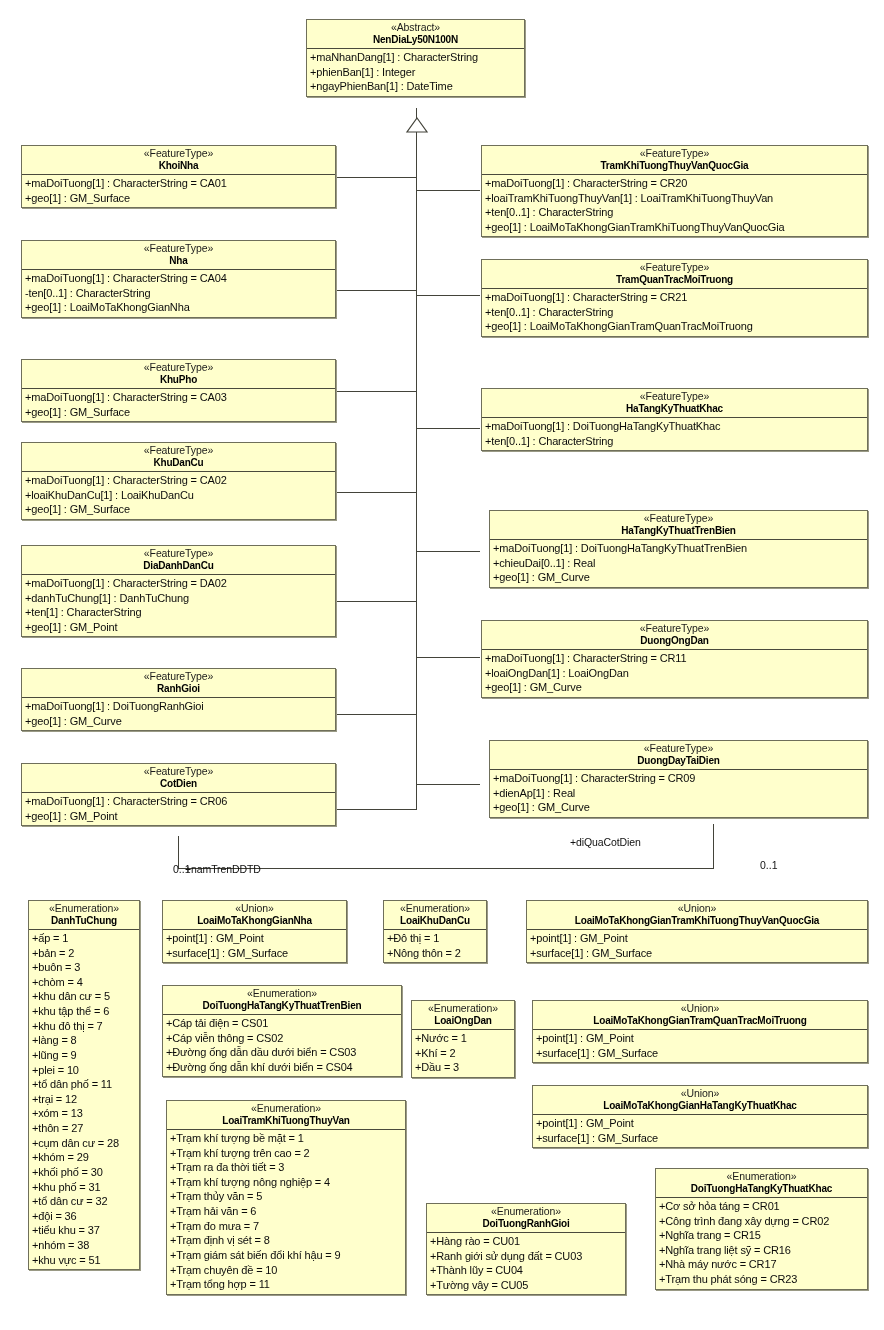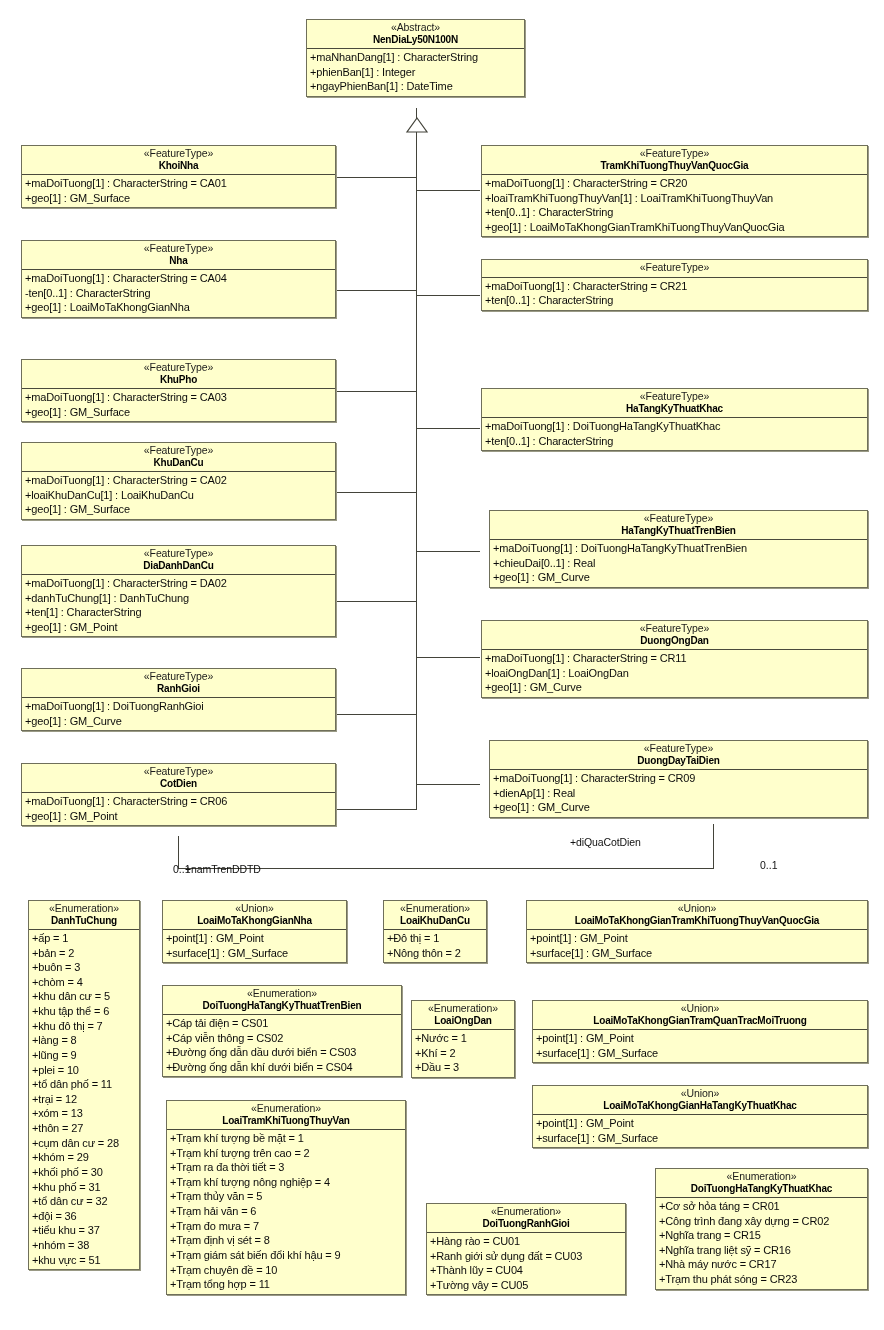--- a/index.html
+++ b/index.html
@@ -213,24 +213,26 @@
       <div class="attr">+maDoiTuong[1] : CharacterString = CR20</div>
       <div class="attr">+loaiTramKhiTuongThuyVan[1] : LoaiTramKhiTuongThuyVan</div>
       <div class="attr">+ten[0..1] : CharacterString</div>
       <div class="attr">+geo[1] : LoaiMoTaKhongGianTramKhiTuongThuyVanQuocGia</div>
     </div>
   </div>
 
   <div class="uml-box" style="left:481px; top:259px; width:387px;">
     <div class="uml-head">
       <span class="stereo">«FeatureType»</span>
+      <span class="cname">TramQuanTracMoiTruong</span>
     </div>
     <div class="uml-body">
       <div class="attr">+maDoiTuong[1] : CharacterString = CR21</div>
       <div class="attr">+ten[0..1] : CharacterString</div>
+      <div class="attr">+geo[1] : LoaiMoTaKhongGianTramQuanTracMoiTruong</div>
     </div>
   </div>
 
   <div class="uml-box" style="left:481px; top:388px; width:387px;">
     <div class="uml-head">
       <span class="stereo">«FeatureType»</span>
       <span class="cname">HaTangKyThuatKhac</span>
     </div>
     <div class="uml-body">
       <div class="attr">+maDoiTuong[1] : DoiTuongHaTangKyThuatKhac</div>

